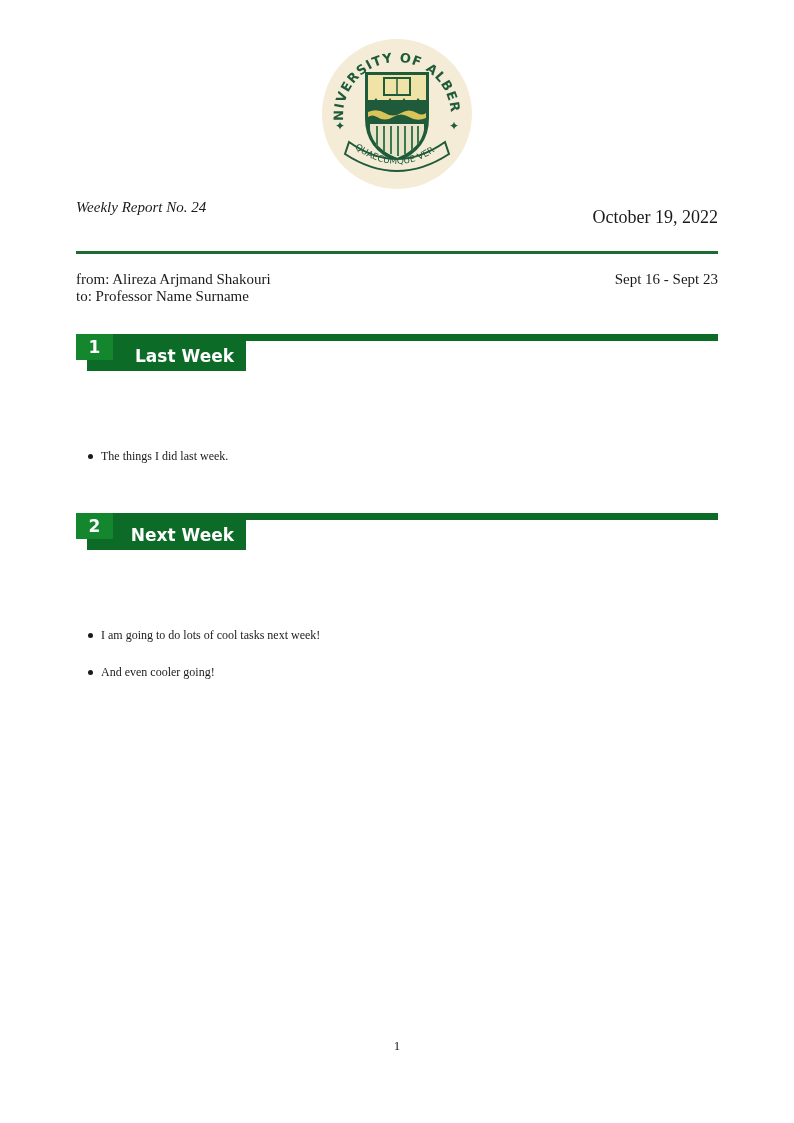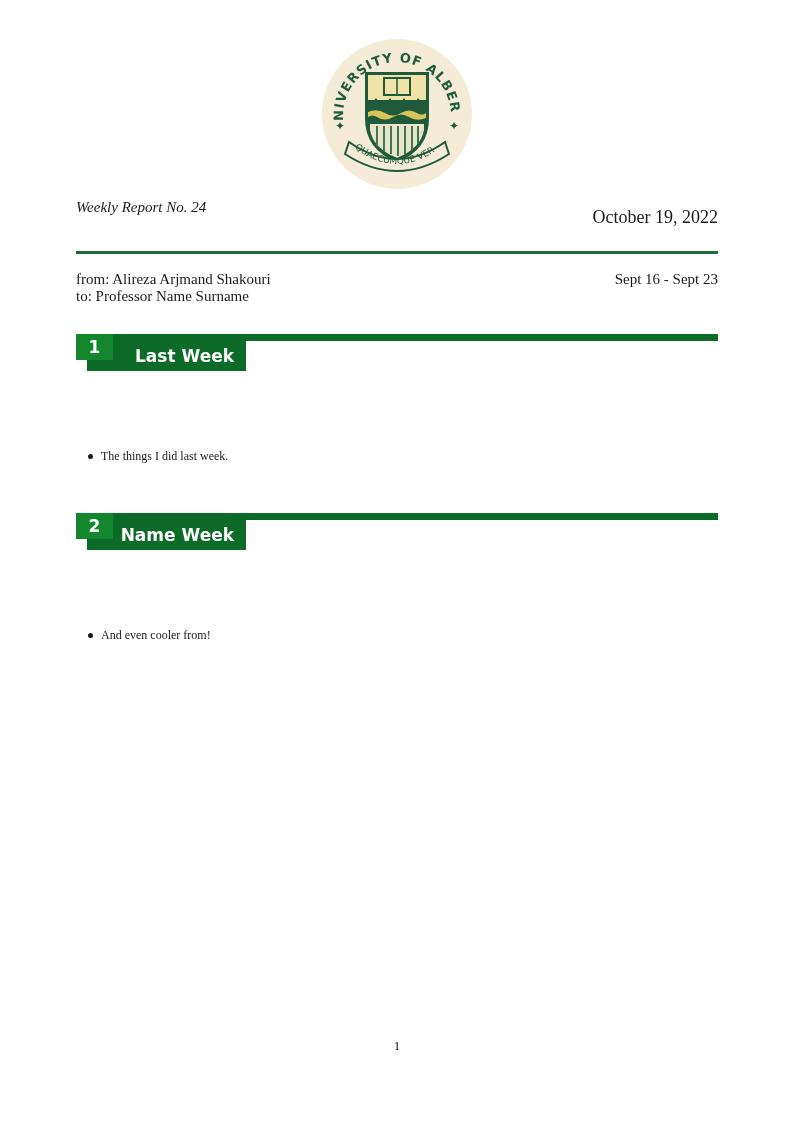--- a/index.html
+++ b/index.html
@@ -92,23 +92,27 @@
 </div>
 <ul class="items" style="top:440px;">
   <li>
     <span class="bullet"></span>
     <span>The things I did last week.</span>
   </li>
 </ul>
 
 <div class="sec" style="top:513px; --dark:#0c6b26; --light:#13862e;">
   <div class="bar"></div>
-  <div class="titlebox">Name Week</div>
+  <div class="titlebox">Next Week</div>
   <div class="numbox">2</div>
 </div>
 <ul class="items" style="top:619px;">
   <li>
     <span class="bullet"></span>
-    <span>And even cooler from!</span>
+    <span>I am going to do lots of cool tasks next week!</span>
+  </li>
+  <li>
+    <span class="bullet"></span>
+    <span>And even cooler going!</span>
   </li>
 </ul>
 
 <div class="abs pagenum">1</div>
 
 </body></html>

